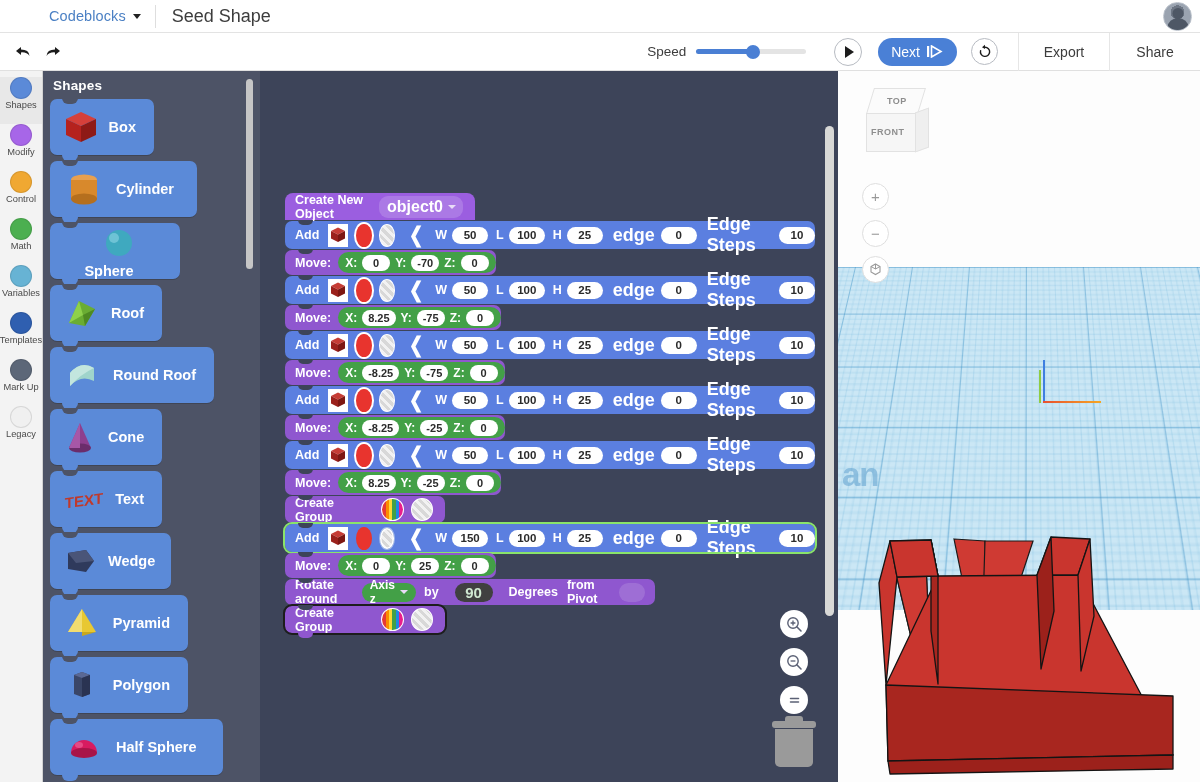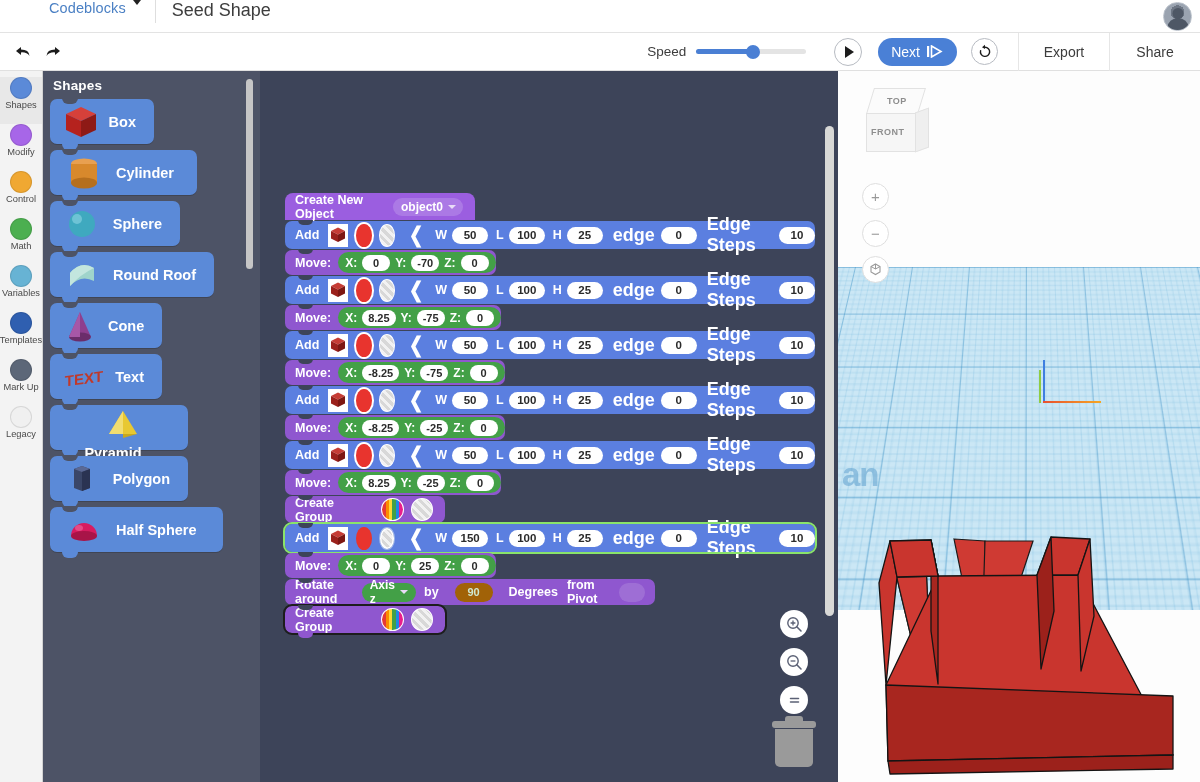--- a/index.html
+++ b/index.html
@@ -10,21 +10,21 @@
     overflow: hidden;
     font-family: "Liberation Sans", sans-serif;
     background: #ffffff;
   }
   #app { position: relative; width: 1200px; height: 782px; }
 
   
   .topbar {
     position: absolute; left: 0; top: 0; width: 1200px; height: 33px;
     background: #ffffff; border-bottom: 1px solid #e3e3e3;
-    display: flex; 
+    display: flex; align-items: center;
   }
   .logo { width: 30px; height: 22px; margin-left: 7px; margin-right: 12px;
           display: grid; grid-template-columns: repeat(3,1fr); grid-template-rows: repeat(3,1fr);
           gap: 1px; }
   .logo span { font-size: 7px; font-weight: bold; color:#fff; display:flex;
                align-items:center; justify-content:center; line-height:1;
                font-family:"Liberation Sans",sans-serif; }
   .brand-link { color: #4b80c4; font-size: 14.5px; margin-right: 7px; letter-spacing:.1px;}
   .caret-dn { width:0;height:0;border-left:4.5px solid transparent;border-right:4.5px solid transparent;
               border-top:5.5px solid #222; margin-right: 14px; }
@@ -77,21 +77,21 @@
   .cat.active { background:#e8e8e8; }
   .cat-dot { width:22px;height:22px;border-radius:50%;margin-bottom:2px;border:1px solid rgba(0,0,0,.10);}
   .cat-lbl { font-size:9.3px;color:#4a4a4a;line-height:1.05;text-align:center; }
 
   
   .palette { position:absolute;left:43px;top:71px;width:217px;height:711px;background:#4d5366; }
   .palette-title { color:#fff;font-size:13.5px;font-weight:bold;padding:7px 0 6px 10px; letter-spacing:.2px;}
   .palette-scroll { position:absolute;right:7px;top:8px;width:7px;height:190px;background:#c6c6c6;
                     border-radius:4px;cursor:pointer;}
   .shape-list { padding-left:7px; }
-  .shape-blk { position:relative; height:45px; margin-bottom:6px; background:#5b8ad8;
+  .shape-blk { position:relative; height:56px; margin-bottom:6px; background:#5b8ad8;
                border-radius:7px; display:flex;align-items:center; cursor:pointer;
                box-shadow: 0 1px 0 rgba(0,0,0,.17); }
   .shape-blk::before { content:""; position:absolute;left:12px;top:-1px;width:16px;height:6px;
                        background:#4d5366; border-radius:0 0 8px 8px; }
   .shape-blk::after { content:""; position:absolute;left:12px;bottom:-6px;width:16px;height:6px;
                       background:#5b8ad8; border-radius:0 0 8px 8px; }
   .shape-ic { width:52px;height:44px;margin-left:8px;display:flex;align-items:center;justify-content:center;}
   .shape-nm { color:#fff;font-size:14.5px;font-weight:bold;margin-left:6px;margin-right:18px;white-space:nowrap;}
 
   
@@ -106,21 +106,21 @@
   .notch-bot { position:absolute;left:13px;bottom:-5px;width:15px;height:5px;border-radius:0 0 7px 7px; }
 
   .blk-purple { background:#9b5ee0; }
   .blk-blue   { background:#5b7fe0; }
   .blk-purple2{ background:#8f57cf; }
 
   .hdr { height:27px; padding:0 12px 0 10px; border-radius:8px 8px 0 0; width:190px; }
   .hdr-txt { color:#fff;font-size:12.5px;font-weight:bold;margin-right:9px; }
   .pill-obj { background:rgba(255,255,255,.17); border-radius:9px; padding:2px 7px 2px 8px;
               display:flex;align-items:center;gap:5px; }
-  .pill-obj-t { color:#fff;font-size:12px;font-weight:bold; }
+  .pill-obj-t { color:#fff;font-size:16px;font-weight:bold; }
   .mini-caret { width:0;height:0;border-left:4px solid transparent;border-right:4px solid transparent;
                 border-top:4.5px solid #e8dcf7; }
 
   .add-row { height:28px; width:530px; padding-left:10px; }
   .add-row.sel { outline:2.5px solid #8ae46a; outline-offset:0px; }
   .lbl-w { color:#fff;font-size:12.5px;font-weight:bold;margin:0 5px 0 8px; }
   .lbl-wh { color:#fff;font-size:18px;font-weight:bold;margin:0 6px 0 10px; }
   .numpill { background:#fff;border-radius:11px;height:17px;min-width:36px;display:flex;
              align-items:center;justify-content:center;font-size:11.5px;color:#2b2b2b;font-weight:bold;
              padding:0 7px; cursor:pointer;}
@@ -149,22 +149,22 @@
   .sw-rainbow { width:23px;height:23px;border-radius:50%;margin-right:7px;cursor:pointer;
                 background: linear-gradient(90deg,#e53935 0 17%,#fb8c00 17% 34%,#fdd835 34% 50%,
                             #43a047 50% 66%,#1e88e5 66% 83%,#e91e8c 83% 100%);
                 border:1.6px solid #fff; }
 
   .rot-row { height:26px;padding:0 10px 0 10px;border-radius:7px; }
   .rot-lbl { color:#fff;font-size:12.5px;font-weight:bold; }
   .green-pill { background:#43a047;border-radius:11px;height:19px;display:flex;align-items:center;
                 padding:0 8px;gap:5px;margin:0 8px;cursor:pointer; }
   .green-pill-t { color:#fff;font-size:12px;font-weight:bold; }
-  .green-val { background:#a16207;border-radius:11px;height:19px;min-width:38px;display:flex;
-               align-items:center;justify-content:center;color:#cfe8d0;font-size:11px;font-weight:bold;
+  .green-val { background:#404040;border-radius:11px;height:19px;min-width:38px;display:flex;
+               align-items:center;justify-content:center;color:#cfe8d0;font-size:15px;font-weight:bold;
                margin:0 16px; }
   .pivot-slot { width:38px;height:19px;border-radius:11px;background:rgba(255,255,255,.14);margin-left:9px;}
 
   
   .cz { position:absolute;right:30px;width:28px;height:28px;border-radius:50%;background:#fff;
         display:flex;align-items:center;justify-content:center;cursor:pointer;color:#5b6175;font-size:13px;}
   .trash { position:absolute;right:22px;bottom:15px;width:44px;height:52px;cursor:pointer; }
   .trash-lid { width:44px;height:7px;background:#9a9a9a;border-radius:3px;position:absolute;top:6px;}
   .trash-hdl { width:18px;height:5px;background:#9a9a9a;border-radius:3px 3px 0 0;position:absolute;
                top:1px;left:13px;}
@@ -338,28 +338,38 @@
         <div class="shape-blk" style="width: 147px;">
           <div class="shape-ic">
             <svg width="44" height="40" viewBox="0 0 44 40">
               <ellipse cx="22" cy="11" rx="13" ry="5.5" fill="#e8a050"></ellipse>
               <rect x="9" y="11" width="26" height="19" fill="#d8892c"></rect>
               <ellipse cx="22" cy="30" rx="13" ry="5.5" fill="#b56f1e"></ellipse>
             </svg>
           </div>
           <div class="shape-nm">Cylinder</div>
         </div>
-        <div class="shape-blk" style="width: 130px;">
+        <div class="shape-blk" style="width: 130px; flex-direction: column;">
           <div class="shape-ic">
             <svg width="44" height="40" viewBox="0 0 44 40">
               <circle cx="22" cy="20" r="13" fill="#3fa9bf"></circle>
               <circle cx="17" cy="15" r="5" fill="#8ed6e5" opacity=".6"></circle>
             </svg>
           </div>
           <div class="shape-nm">Sphere</div>
+        </div>
+        <div class="shape-blk" style="width: 112px;">
+          <div class="shape-ic">
+            <svg width="44" height="40" viewBox="0 0 44 40">
+              <polygon points="10,30 20,8 36,16 26,33" fill="#6aad33"></polygon>
+              <polygon points="10,30 20,8 24,22" fill="#8ed14a"></polygon>
+              <polygon points="24,22 36,16 26,33" fill="#4e8a22"></polygon>
+            </svg>
+          </div>
+          <div class="shape-nm">Roof</div>
         </div>
         <div class="shape-blk" style="width: 164px;">
           <div class="shape-ic">
             <svg width="44" height="40" viewBox="0 0 44 40">
               <path d="M9 31 L9 18 Q20 5 33 13 L33 26 Q20 19 9 31 Z" fill="#9fd4cb"></path>
               <path d="M9 18 Q20 5 33 13 Q20 19 9 31 Z" fill="#c3e6de"></path>
             </svg>
           </div>
           <div class="shape-nm">Round Roof</div>
         </div>
@@ -374,21 +384,30 @@
           <div class="shape-nm">Cone</div>
         </div>
         <div class="shape-blk" style="width: 112px;">
           <div class="shape-ic">
             <svg width="44" height="40" viewBox="0 0 44 40">
               <text x="22" y="26" font-size="15" font-weight="bold" fill="#c0392b" text-anchor="middle" font-family="Liberation Sans" transform="skewY(-8) translate(0,4)">TEXT</text>
             </svg>
           </div>
           <div class="shape-nm">Text</div>
         </div>
-        <div class="shape-blk" style="width: 138px; flex-direction: column;">
+        <div class="shape-blk" style="width: 121px;">
+          <div class="shape-ic">
+            <svg width="44" height="40" viewBox="0 0 44 40">
+              <polygon points="10,12 28,9 36,20 28,31 10,28" fill="#2f3a5c"></polygon>
+              <polygon points="10,12 28,9 36,20 18,22" fill="#4a5578"></polygon>
+            </svg>
+          </div>
+          <div class="shape-nm">Wedge</div>
+        </div>
+        <div class="shape-blk" style="width: 138px;">
           <div class="shape-ic">
             <svg width="44" height="40" viewBox="0 0 44 40">
               <polygon points="22,6 36,29 8,29" fill="#e8c832"></polygon>
               <polygon points="22,6 22,29 8,29" fill="#f2dd70"></polygon>
               <polygon points="22,6 36,29 22,33 8,29" fill="none"></polygon>
               <polygon points="22,33 36,29 22,29" fill="#c9a81e"></polygon>
             </svg>
           </div>
           <div class="shape-nm">Pyramid</div>
         </div>

